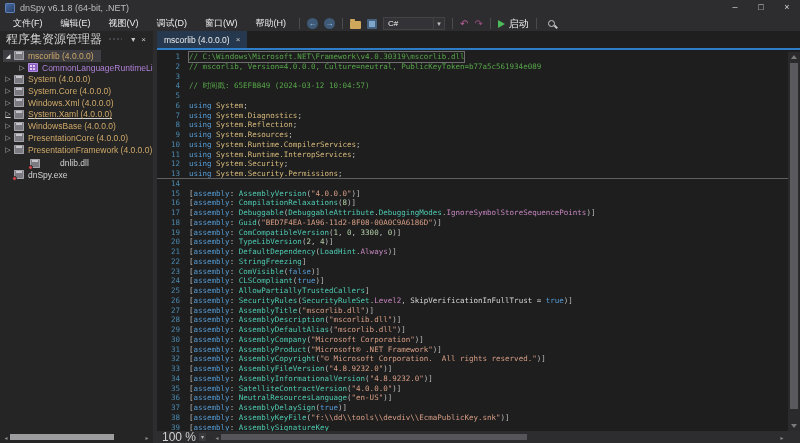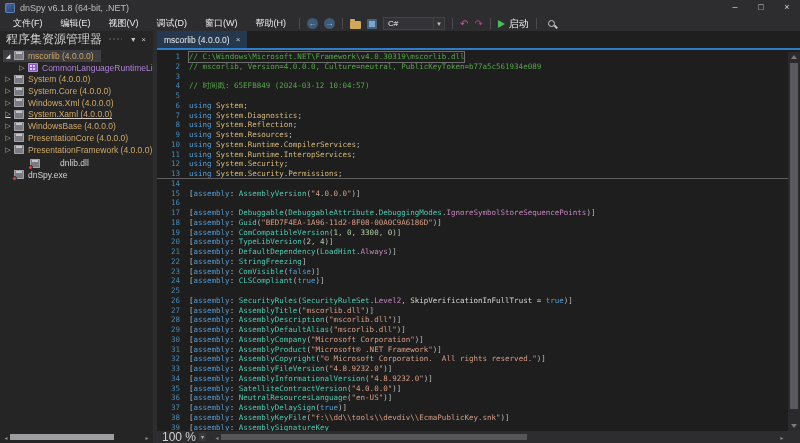--- a/index.html
+++ b/index.html
@@ -252,30 +252,30 @@
         <div class="line"><span class="lineno">6</span><span class="code-content"><span class="tok-k">using</span><span class="tok-p"> </span><span class="tok-n">System</span><span class="tok-p">;</span></span></div>
         <div class="line"><span class="lineno">7</span><span class="code-content"><span class="tok-k">using</span><span class="tok-p"> </span><span class="tok-n">System.Diagnostics</span><span class="tok-p">;</span></span></div>
         <div class="line"><span class="lineno">8</span><span class="code-content"><span class="tok-k">using</span><span class="tok-p"> </span><span class="tok-n">System.Reflection</span><span class="tok-p">;</span></span></div>
         <div class="line"><span class="lineno">9</span><span class="code-content"><span class="tok-k">using</span><span class="tok-p"> </span><span class="tok-n">System.Resources</span><span class="tok-p">;</span></span></div>
         <div class="line"><span class="lineno">10</span><span class="code-content"><span class="tok-k">using</span><span class="tok-p"> </span><span class="tok-n">System.Runtime.CompilerServices</span><span class="tok-p">;</span></span></div>
         <div class="line"><span class="lineno">11</span><span class="code-content"><span class="tok-k">using</span><span class="tok-p"> </span><span class="tok-n">System.Runtime.InteropServices</span><span class="tok-p">;</span></span></div>
         <div class="line"><span class="lineno">12</span><span class="code-content"><span class="tok-k">using</span><span class="tok-p"> </span><span class="tok-n">System.Security</span><span class="tok-p">;</span></span></div>
         <div class="line uline"><span class="lineno">13</span><span class="code-content"><span class="tok-k">using</span><span class="tok-p"> </span><span class="tok-n">System.Security.Permissions</span><span class="tok-p">;</span></span></div>
         <div class="line"><span class="lineno">14</span><span class="code-content"></span></div>
         <div class="line"><span class="lineno">15</span><span class="code-content"><span class="tok-p">[</span><span class="tok-k">assembly</span><span class="tok-p">: </span><span class="tok-t">AssemblyVersion</span><span class="tok-p">(</span><span class="tok-s">"4.0.0.0"</span><span class="tok-p">)]</span></span></div>
-        <div class="line"><span class="lineno">16</span></div>
+        <div class="line"><span class="lineno">16</span><span class="code-content"><span class="tok-p">[</span><span class="tok-k">assembly</span><span class="tok-p">: </span><span class="tok-t">CompilationRelaxations</span><span class="tok-p">(</span><span class="tok-m">8</span><span class="tok-p">)]</span></span></div>
         <div class="line"><span class="lineno">17</span><span class="code-content"><span class="tok-p">[</span><span class="tok-k">assembly</span><span class="tok-p">: </span><span class="tok-t">Debuggable</span><span class="tok-p">(</span><span class="tok-t">DebuggableAttribute</span><span class="tok-p">.</span><span class="tok-t">DebuggingModes</span><span class="tok-p">.</span><span class="tok-e">IgnoreSymbolStoreSequencePoints</span><span class="tok-p">)]</span></span></div>
         <div class="line"><span class="lineno">18</span><span class="code-content"><span class="tok-p">[</span><span class="tok-k">assembly</span><span class="tok-p">: </span><span class="tok-t">Guid</span><span class="tok-p">(</span><span class="tok-s">"BED7F4EA-1A96-11d2-8F08-00A0C9A6186D"</span><span class="tok-p">)]</span></span></div>
         <div class="line"><span class="lineno">19</span><span class="code-content"><span class="tok-p">[</span><span class="tok-k">assembly</span><span class="tok-p">: </span><span class="tok-t">ComCompatibleVersion</span><span class="tok-p">(</span><span class="tok-m">1</span><span class="tok-p">, </span><span class="tok-m">0</span><span class="tok-p">, </span><span class="tok-m">3300</span><span class="tok-p">, </span><span class="tok-m">0</span><span class="tok-p">)]</span></span></div>
         <div class="line"><span class="lineno">20</span><span class="code-content"><span class="tok-p">[</span><span class="tok-k">assembly</span><span class="tok-p">: </span><span class="tok-t">TypeLibVersion</span><span class="tok-p">(</span><span class="tok-m">2</span><span class="tok-p">, </span><span class="tok-m">4</span><span class="tok-p">)]</span></span></div>
         <div class="line"><span class="lineno">21</span><span class="code-content"><span class="tok-p">[</span><span class="tok-k">assembly</span><span class="tok-p">: </span><span class="tok-t">DefaultDependency</span><span class="tok-p">(</span><span class="tok-t">LoadHint</span><span class="tok-p">.</span><span class="tok-e">Always</span><span class="tok-p">)]</span></span></div>
         <div class="line"><span class="lineno">22</span><span class="code-content"><span class="tok-p">[</span><span class="tok-k">assembly</span><span class="tok-p">: </span><span class="tok-t">StringFreezing</span><span class="tok-p">]</span></span></div>
         <div class="line"><span class="lineno">23</span><span class="code-content"><span class="tok-p">[</span><span class="tok-k">assembly</span><span class="tok-p">: </span><span class="tok-t">ComVisible</span><span class="tok-p">(</span><span class="tok-k">false</span><span class="tok-p">)]</span></span></div>
         <div class="line"><span class="lineno">24</span><span class="code-content"><span class="tok-p">[</span><span class="tok-k">assembly</span><span class="tok-p">: </span><span class="tok-t">CLSCompliant</span><span class="tok-p">(</span><span class="tok-k">true</span><span class="tok-p">)]</span></span></div>
-        <div class="line"><span class="lineno">25</span></div>
+        <div class="line"><span class="lineno">25</span><span class="code-content"><span class="tok-p">[</span><span class="tok-k">assembly</span><span class="tok-p">: </span><span class="tok-t">AllowPartiallyTrustedCallers</span><span class="tok-p">]</span></span></div>
         <div class="line"><span class="lineno">26</span><span class="code-content"><span class="tok-p">[</span><span class="tok-k">assembly</span><span class="tok-p">: </span><span class="tok-t">SecurityRules</span><span class="tok-p">(</span><span class="tok-t">SecurityRuleSet</span><span class="tok-p">.</span><span class="tok-e">Level2</span><span class="tok-p">, </span><span class="tok-f">SkipVerificationInFullTrust</span><span class="tok-p"> = </span><span class="tok-k">true</span><span class="tok-p">)]</span></span></div>
         <div class="line"><span class="lineno">27</span><span class="code-content"><span class="tok-p">[</span><span class="tok-k">assembly</span><span class="tok-p">: </span><span class="tok-t">AssemblyTitle</span><span class="tok-p">(</span><span class="tok-s">"mscorlib.dll"</span><span class="tok-p">)]</span></span></div>
         <div class="line"><span class="lineno">28</span><span class="code-content"><span class="tok-p">[</span><span class="tok-k">assembly</span><span class="tok-p">: </span><span class="tok-t">AssemblyDescription</span><span class="tok-p">(</span><span class="tok-s">"mscorlib.dll"</span><span class="tok-p">)]</span></span></div>
         <div class="line"><span class="lineno">29</span><span class="code-content"><span class="tok-p">[</span><span class="tok-k">assembly</span><span class="tok-p">: </span><span class="tok-t">AssemblyDefaultAlias</span><span class="tok-p">(</span><span class="tok-s">"mscorlib.dll"</span><span class="tok-p">)]</span></span></div>
         <div class="line"><span class="lineno">30</span><span class="code-content"><span class="tok-p">[</span><span class="tok-k">assembly</span><span class="tok-p">: </span><span class="tok-t">AssemblyCompany</span><span class="tok-p">(</span><span class="tok-s">"Microsoft Corporation"</span><span class="tok-p">)]</span></span></div>
         <div class="line"><span class="lineno">31</span><span class="code-content"><span class="tok-p">[</span><span class="tok-k">assembly</span><span class="tok-p">: </span><span class="tok-t">AssemblyProduct</span><span class="tok-p">(</span><span class="tok-s">"Microsoft® .NET Framework"</span><span class="tok-p">)]</span></span></div>
         <div class="line"><span class="lineno">32</span><span class="code-content"><span class="tok-p">[</span><span class="tok-k">assembly</span><span class="tok-p">: </span><span class="tok-t">AssemblyCopyright</span><span class="tok-p">(</span><span class="tok-s">"© Microsoft Corporation.  All rights reserved."</span><span class="tok-p">)]</span></span></div>
         <div class="line"><span class="lineno">33</span><span class="code-content"><span class="tok-p">[</span><span class="tok-k">assembly</span><span class="tok-p">: </span><span class="tok-t">AssemblyFileVersion</span><span class="tok-p">(</span><span class="tok-s">"4.8.9232.0"</span><span class="tok-p">)]</span></span></div>
         <div class="line"><span class="lineno">34</span><span class="code-content"><span class="tok-p">[</span><span class="tok-k">assembly</span><span class="tok-p">: </span><span class="tok-t">AssemblyInformationalVersion</span><span class="tok-p">(</span><span class="tok-s">"4.8.9232.0"</span><span class="tok-p">)]</span></span></div>
         <div class="line"><span class="lineno">35</span><span class="code-content"><span class="tok-p">[</span><span class="tok-k">assembly</span><span class="tok-p">: </span><span class="tok-t">SatelliteContractVersion</span><span class="tok-p">(</span><span class="tok-s">"4.0.0.0"</span><span class="tok-p">)]</span></span></div>

